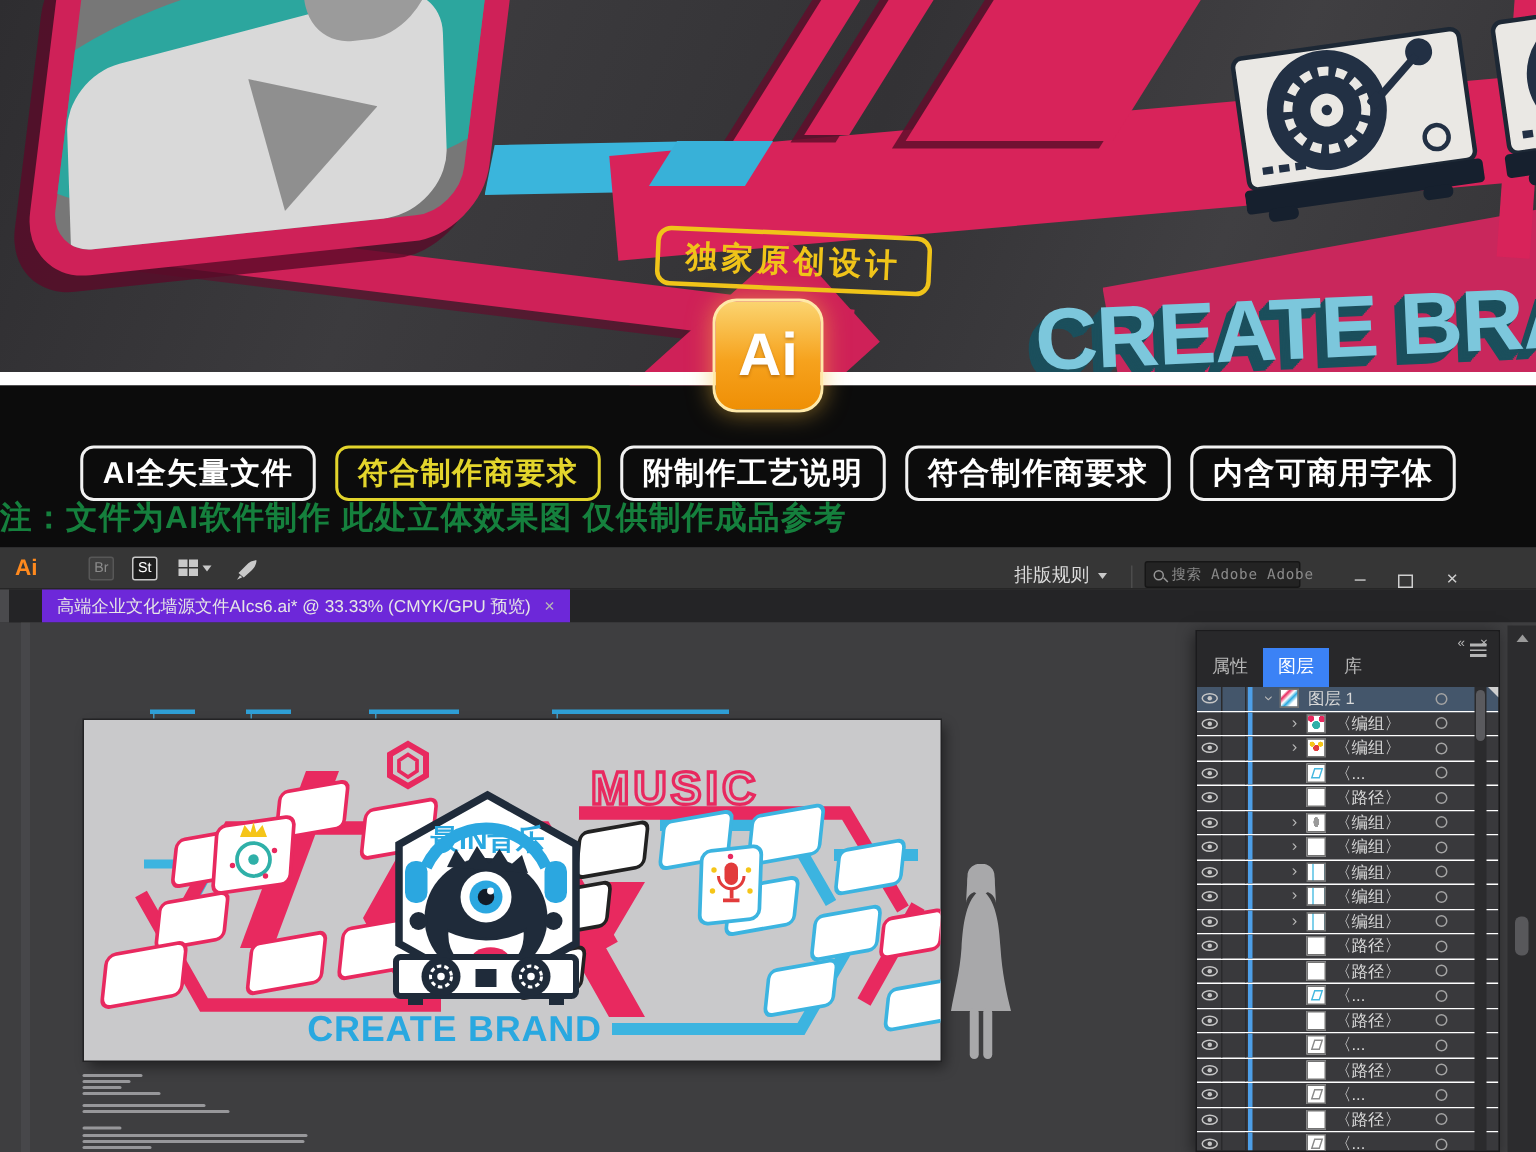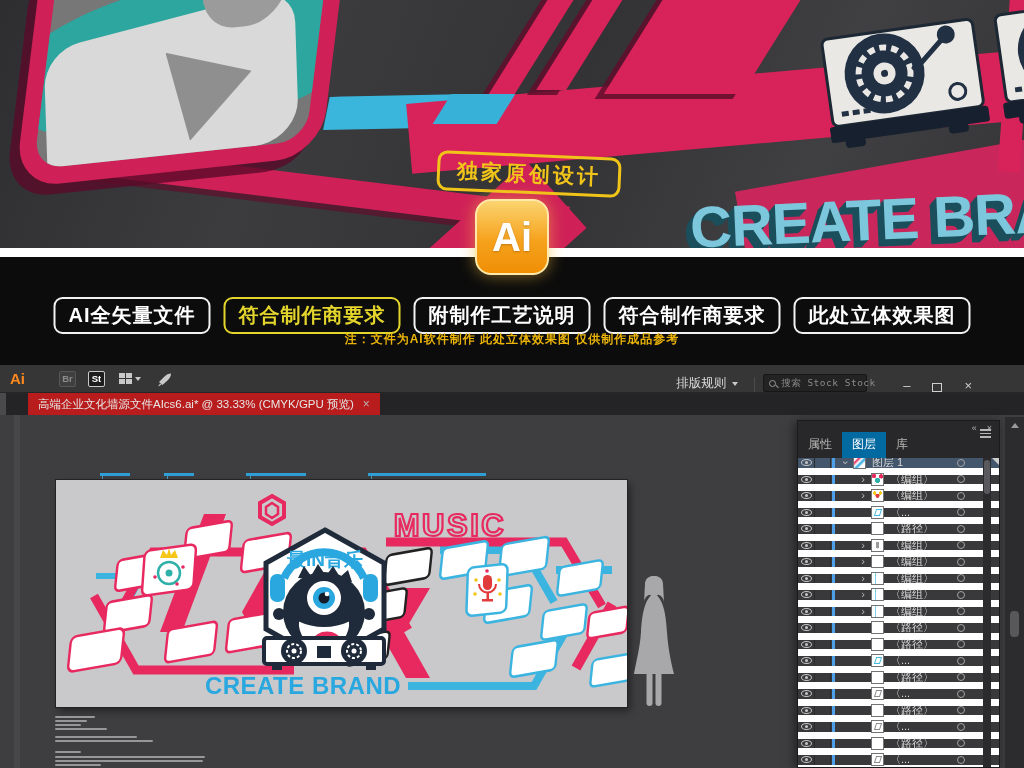--- a/index.html
+++ b/index.html
@@ -50,31 +50,31 @@
     box-shadow:0 0 16px rgba(250,190,60,.55);
     display:flex;align-items:center;justify-content:center;
     color:#fff;font-size:40px;font-weight:bold;text-shadow:0 1px 2px rgba(120,60,0,.4)}
 
   
   #featband{position:absolute;left:0;top:257px;width:1024px;height:108px;background:#0c0c0c}
   #featrow{position:absolute;left:50%;top:40px;transform:translateX(-50%);display:flex;gap:13px;white-space:nowrap}
   .fbtn{border:2.5px solid #f2f2f2;border-radius:9px;color:#fff;font-size:20px;font-weight:bold;
     padding:3px 13px;letter-spacing:1px}
   .fbtn.accent{border-color:#e3d52c;color:#e3d52c}
-  #featnote{position:absolute;left:0;top:74px;width:100%;text-align:center;color:#eab308;
-    font-size:12px;font-weight:bold;letter-spacing:1px}
+  #featnote{position:absolute;left:0;top:74px;width:100%;text-align:left;color:#15803d;
+    font-size:21px;font-weight:bold;letter-spacing:1px}
 
   
   #app{position:absolute;left:0;top:365px;width:1024px;height:403px;background:#3e3e40}
   #menubar{position:absolute;left:0;top:0;width:1024px;height:28px;background:#363636;
     border-bottom:1px solid #262626;display:flex;align-items:center;color:#dcdcdc;font-size:12.5px}
   #ai-logo{color:#ff8a1e;font-weight:bold;font-size:15px;margin:0 14px 0 10px}
   .menu-items{display:flex;gap:21px}
   .mi{cursor:default}
-  .appbadge{width:17px;height:16px;border-radius:2px;font-size:9.5px;font-weight:bold;
+  .appbadge{width:17px;height:16px;border-radius:2px;font-size:9.5px;font-weight:normal;
     display:flex;align-items:center;justify-content:center;margin-left:12px}
   #br-badge{background:#3f3f3f;color:#8c8c8c;border:1px solid #575757;margin-left:20px}
   #st-badge{background:#1d1d1d;color:#fff;border:1px solid #c9c9c9}
   #layout-ic{display:flex;align-items:center;margin-left:14px;gap:3px}
   #layout-ic .g{display:grid;grid-template-columns:6px 6px;grid-template-rows:5px 5px;gap:1px}
   #layout-ic .g i{background:#c9c9c9}
   .tri-dn{width:0;height:0;border-left:3.5px solid transparent;border-right:3.5px solid transparent;
     border-top:4.5px solid #c9c9c9}
   #rocket{margin-left:16px}
   #mright{position:absolute;right:0;top:0;height:100%;display:flex;align-items:flex-end;padding-right:52px}
@@ -85,46 +85,46 @@
   .mag{width:7px;height:7px;border:1.4px solid #979797;border-radius:50%;position:relative;flex:none}
   .mag::after{content:"";position:absolute;width:4px;height:1.4px;background:#979797;
     transform:rotate(45deg);right:-3.5px;bottom:-1.5px}
   #searchtext{color:#8a8a8a;font-size:9.5px;letter-spacing:.5px;white-space:nowrap;
     font-family:"DejaVu Sans Mono",monospace}
   .winbtn{color:#cfcfcf;font-size:13px;margin-left:22px;line-height:1}
   #maxbtn{width:10px;height:9px;border:1.5px solid #cfcfcf}
 
   #tabbar{position:absolute;left:0;top:28px;width:1024px;height:22px;background:#242426}
   #tabstub{position:absolute;left:0;top:0;width:6px;height:22px;background:#4a4a4d}
-  #doctab{position:absolute;left:28px;top:0;height:22px;background:#b91c1c;color:#e6e6e6;font-size:11.5px;
+  #doctab{position:absolute;left:28px;top:0;height:22px;background:#6d28d9;color:#e6e6e6;font-size:11.5px;
     display:flex;align-items:center;gap:9px;padding:0 10px;white-space:nowrap}
   #tabclose{color:#b5b5b5;font-size:12px}
 
   #canvas{position:absolute;left:14px;top:50px;width:1024px;height:353px;overflow:hidden;background:#3e3e40}
   #lstrip{position:absolute;left:0;top:0;width:6px;height:100%;background:#47474a}
   .ann{position:absolute;height:3px;background:#2f9fd6;top:58px}
   .annline{position:absolute;width:1px;background:rgba(70,170,215,.85);top:61px}
   #artboard{position:absolute;left:42px;top:65px;width:571px;height:227px;background:#c9c9cb;
     box-shadow:0 0 0 1px #232325,3px 4px 8px rgba(0,0,0,.45)}
   #silhouette{position:absolute;left:616px;top:161px}
   .fp{position:absolute;height:2px;background:#97979a;border-radius:1px}
 
   
   #panel{position:absolute;left:797px;top:55px;width:203px;height:348px;background:#333336;
     border:1px solid #1b1b1d;box-shadow:-2px 2px 10px rgba(0,0,0,.5);overflow:hidden}
   #phead{height:13px;background:#28282a;display:flex;justify-content:flex-end;align-items:center;
     gap:10px;color:#b5b5b5;font-size:9px;padding:0 7px}
   #ptabs{height:24px;background:#28282a;display:flex;align-items:flex-end;color:#b8b8b8;font-size:12px;
     position:relative}
   .ptab{padding:4px 10px 5px}
-  .ptab.active{background:#0369a1;color:#fff}
+  .ptab.active{background:#3b82f6;color:#fff}
   #pmenu{position:absolute;right:8px;top:8px;width:11px}
   #pmenu i{display:block;height:1.5px;background:#b5b5b5;margin-bottom:2px}
   #rows{position:absolute;left:0;top:37px;right:0;bottom:0;overflow:hidden}
-  .lrow{height:16.5px;display:flex;align-items:center;background:#39393c;border-bottom:7px solid #ffffff;
+  .lrow{height:16.5px;display:flex;align-items:center;background:#39393c;border-bottom:1px solid #ffffff;
     position:relative;color:#d8d8d8;font-size:11px}
   .lrow.selected{background:#44566b}
   .c-eye{width:17px;height:100%;border-right:1px solid #2a2a2c;display:flex;align-items:center;justify-content:center;flex:none}
   .eye{width:11px;height:7px;border:1px solid #c6c6c6;border-radius:50%;position:relative}
   .eye::after{content:"";position:absolute;left:3px;top:1px;width:3px;height:3px;background:#c6c6c6;border-radius:50%}
   .c-edit{width:16px;height:100%;border-right:1px solid #2a2a2c;flex:none}
   .cbar{width:3px;height:100%;background:#4d9fe8;margin-left:1px;flex:none}
   .chev{width:12px;text-align:center;color:#b8b8b8;font-size:11px;margin-left:22px;flex:none;line-height:1}
   .c-open{transform:rotate(90deg)}
   .c-none{visibility:hidden}
@@ -205,21 +205,21 @@
   </div>
   <div id="ai-badge">Ai</div>
 
   <div id="featband">
     <div id="featrow">
 
     <span class="fbtn">AI全矢量文件</span>
         <span class="fbtn accent">符合制作商要求</span>
         <span class="fbtn">附制作工艺说明</span>
         <span class="fbtn">符合制作商要求</span>
-        <span class="fbtn">此处立体效果图</span>
+        <span class="fbtn">内含可商用字体</span>
       </div>
     <div id="featnote">注：文件为AI软件制作 此处立体效果图 仅供制作成品参考</div>
   </div>
 
   <div id="app">
 
     <div id="menubar">
       <span id="ai-logo">Ai</span>
       <span class="appbadge" id="br-badge">Br</span>
       <span class="appbadge" id="st-badge">St</span>
@@ -237,21 +237,21 @@
         <path d="M3,12.5 L1,15.5 L4.5,13.8 Z" fill="#c9c9c9"></path>
       </svg>
       <div id="mright">
         <span id="typeset">
           <span>排版规则</span>
           <span class="tri-dn"></span>
         </span>
         <span id="mdivider"></span>
         <span id="searchbox">
           <span class="mag"></span>
-          <span id="searchtext">搜索 Stock Stock</span>
+          <span id="searchtext">搜索 Adobe Adobe</span>
         </span>
         <span class="winbtn">–</span>
         <span class="winbtn" id="maxbtn"></span>
         <span class="winbtn">×</span>
       </div>
     </div>
 
     <div id="tabbar">
       <span id="tabstub"></span>
       <div id="doctab">

